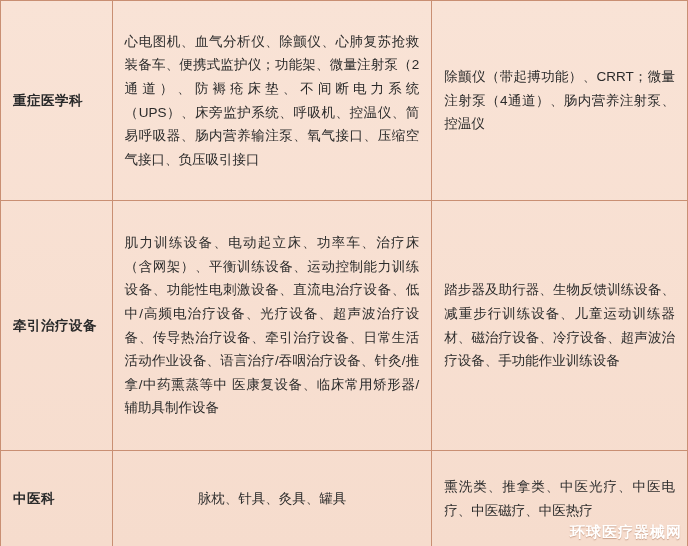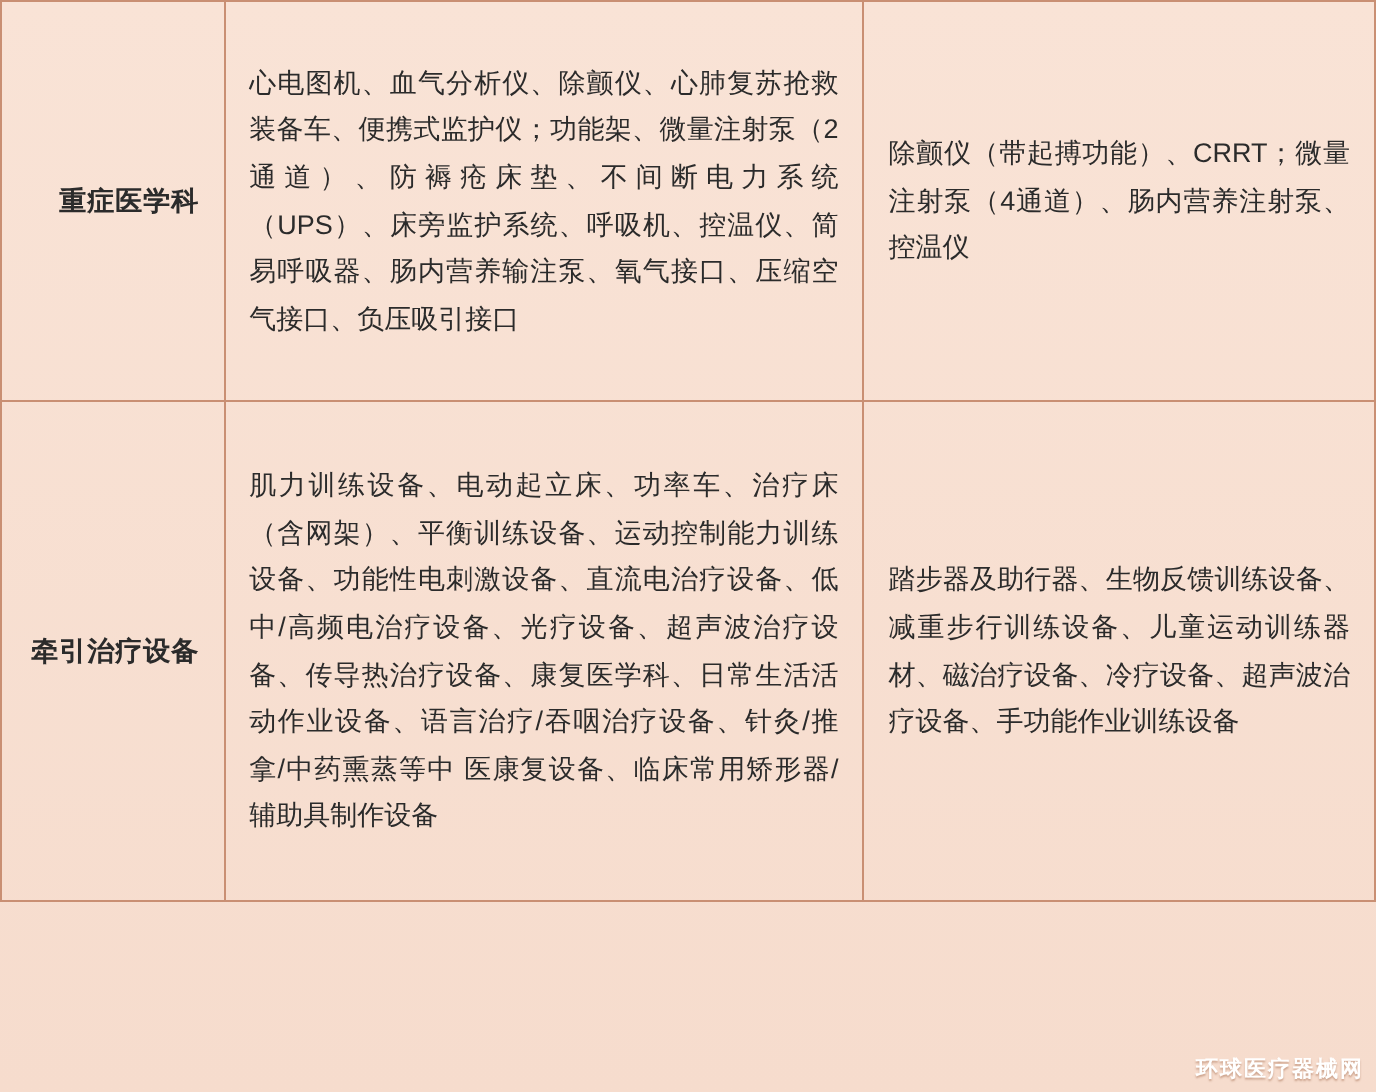--- a/index.html
+++ b/index.html
@@ -30,21 +30,21 @@
     vertical-align: middle;
     padding: 2px 12px;
     font-size: 13.5px;
     line-height: 1.75;
     color: #2b2b2b;
     box-sizing: border-box;
     background: transparent;
   }
   td.dept {
     width: 103px;
-    text-align: right;
+    text-align: left;
     font-weight: bold;
     letter-spacing: 0.5px;
     padding: 10px 6px;
   }
   td.col-a {
     width: 295px;
     text-align: justify;
     text-align-last: left;
   }
   td.col-b {
@@ -56,21 +56,21 @@
   .row-rehab td { height: 250px; }
   .row-tcm td { height: 96px; }
   td.col-a.centered, td.col-b.centered {
     text-align: center;
     text-align-last: center;
   }
   .watermark {
     position: absolute;
     right: 6px;
     bottom: 4px;
-    font-size: 11px;
+    font-size: 15px;
     font-weight: bold;
     color: #ffffff;
     letter-spacing: 1px;
     text-shadow: 0 1px 1px rgba(150, 90, 60, 0.45);
     pointer-events: none;
   }
 </style>
 </head>
 <body>
 
@@ -80,23 +80,28 @@
     <tbody>
 
       <tr class="row-icu">
         <td class="dept">重症医学科</td>
         <td class="col-a">心电图机、血气分析仪、除颤仪、心肺复苏抢救装备车、便携式监护仪；功能架、微量注射泵（2通道）、防褥疮床垫、不间断电力系统（UPS）、床旁监护系统、呼吸机、控温仪、简易呼吸器、肠内营养输注泵、氧气接口、压缩空气接口、负压吸引接口</td>
         <td class="col-b">除颤仪（带起搏功能）、CRRT；微量注射泵（4通道）、肠内营养注射泵、控温仪</td>
       </tr>
 
       <tr class="row-rehab">
         <td class="dept">牵引治疗设备</td>
-        <td class="col-a">肌力训练设备、电动起立床、功率车、治疗床（含网架）、平衡训练设备、运动控制能力训练设备、功能性电刺激设备、直流电治疗设备、低中/高频电治疗设备、光疗设备、超声波治疗设备、传导热治疗设备、康复医学科、日常生活活动作业设备、语言治疗/吞咽治疗设备、针灸/推拿/中药熏蒸等中  医康复设备、临床常用矫形器/辅助具制作设备</td>
+        <td class="col-a">肌力训练设备、电动起立床、功率车、治疗床（含网架）、平衡训练设备、运动控制能力训练设备、功能性电刺激设备、直流电治疗设备、低中/高频电治疗设备、光疗设备、超声波治疗设备、传导热治疗设备、牵引治疗设备、日常生活活动作业设备、语言治疗/吞咽治疗设备、针灸/推拿/中药熏蒸等中  医康复设备、临床常用矫形器/辅助具制作设备</td>
         <td class="col-b">踏步器及助行器、生物反馈训练设备、减重步行训练设备、儿童运动训练器材、磁治疗设备、冷疗设备、超声波治疗设备、手功能作业训练设备</td>
       </tr>
 
+      <tr class="row-tcm">
+        <td class="dept">中医科</td>
+        <td class="col-a centered">脉枕、针具、灸具、罐具</td>
+        <td class="col-b">熏洗类、推拿类、中医光疗、中医电疗、中医磁疗、中医热疗</td>
+      </tr>
 
     </tbody>
   </table>
 
   <div class="watermark">环球医疗器械网</div>
 
 </div>
 
 </body></html>

